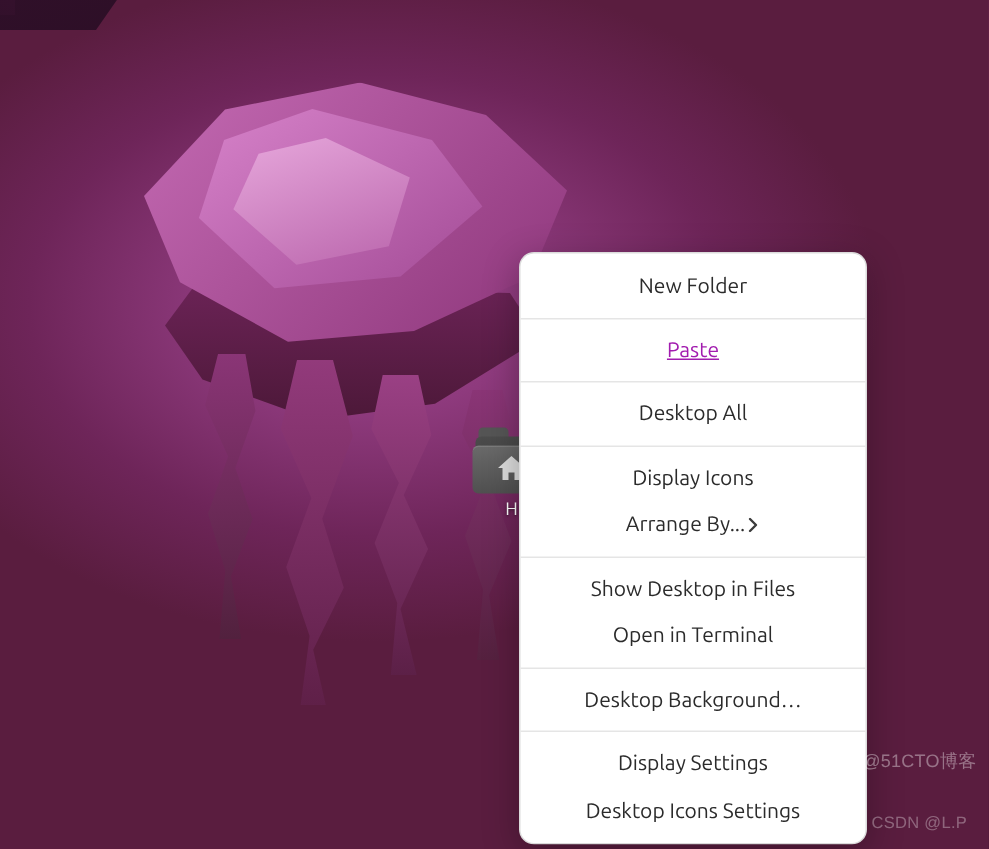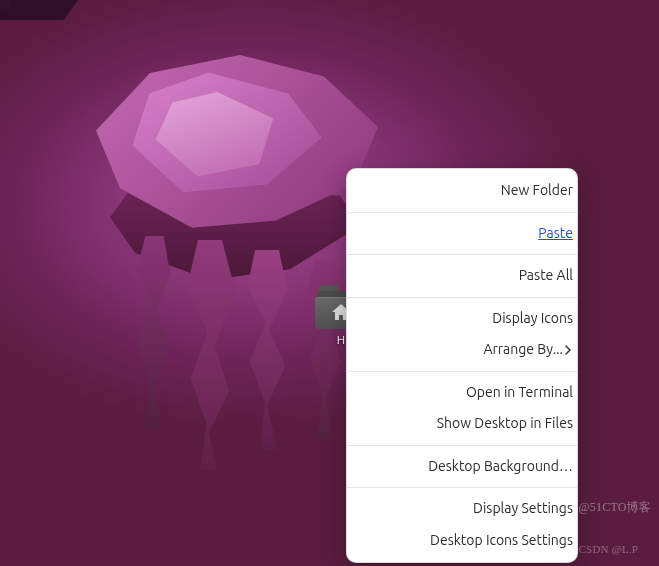--- a/index.html
+++ b/index.html
@@ -57,37 +57,37 @@
       width:232px;
       background:#fff;
       border:1px solid rgba(0,0,0,.14);
       border-radius:10px;
       box-shadow:0 6px 24px rgba(0,0,0,.28);
       padding:6px 0;
       color:#2b2b2b;
       font-size:14px;
     }
     .menu-item{
-      display:flex;align-items:center;justify-content:flex-end;
-      padding:7px 4px;
+      display:flex;align-items:center;justify-content:center;
+      padding:7px 28px;
       cursor:default;
       line-height:1.25;
     }
-    .menu-item.disabled{color:#1d4ed8;text-decoration:underline;}
+    .menu-item.disabled{color:#a21caf;text-decoration:underline;}
     .menu-sep{height:1px;background:#e5e5e5;margin:5px 0;}
     .submenu-arrow{width:10px;height:10px;flex:0 0 auto;}
     .submenu-arrow svg{display:block;}
 
     .watermark{
       position:absolute;right:8px;bottom:10px;
       color:rgba(255,255,255,.38);
       font-size:12px;letter-spacing:.2px;
-      text-align:left;line-height:1.2;
+      text-align:center;line-height:1.2;
       pointer-events:none;
-      font-family:Liberation Serif, serif;
+      font-family:Liberation Sans, sans-serif;
     }
     .watermark .wm2{font-size:11px;color:rgba(255,255,255,.32);margin-top:28px;}
   </style>
 </head>
 <body>
 
 <div class="desktop">
   <div class="jelly">
     <div class="f bellshadow"></div>
     <div class="f bell1"></div>
@@ -118,40 +118,40 @@
   <div class="context-menu">
     <div class="menu-item">
       <span>New Folder</span>
     </div>
     <div class="menu-sep"></div>
     <div class="menu-item disabled">
       <span>Paste</span>
     </div>
     <div class="menu-sep"></div>
     <div class="menu-item">
-      <span>Paste All</span>
+      <span>Desktop All</span>
     </div>
     <div class="menu-sep"></div>
     <div class="menu-item">
       <span>Display Icons</span>
     </div>
     <div class="menu-item">
       <span>Arrange By...</span>
       <span class="submenu-arrow">
         <svg viewBox="0 0 10 10">
             <path d="M3 1 L7 5 L3 9" fill="none" stroke="#3b3b3b" stroke-width="1.6" stroke-linecap="round" stroke-linejoin="round"></path>
           </svg>
       </span>
     </div>
     <div class="menu-sep"></div>
     <div class="menu-item">
-      <span>Open in Terminal</span>
+      <span>Show Desktop in Files</span>
     </div>
     <div class="menu-item">
-      <span>Show Desktop in Files</span>
+      <span>Open in Terminal</span>
     </div>
     <div class="menu-sep"></div>
     <div class="menu-item">
       <span>Desktop Background…</span>
     </div>
     <div class="menu-sep"></div>
     <div class="menu-item">
       <span>Display Settings</span>
     </div>
     <div class="menu-item">

